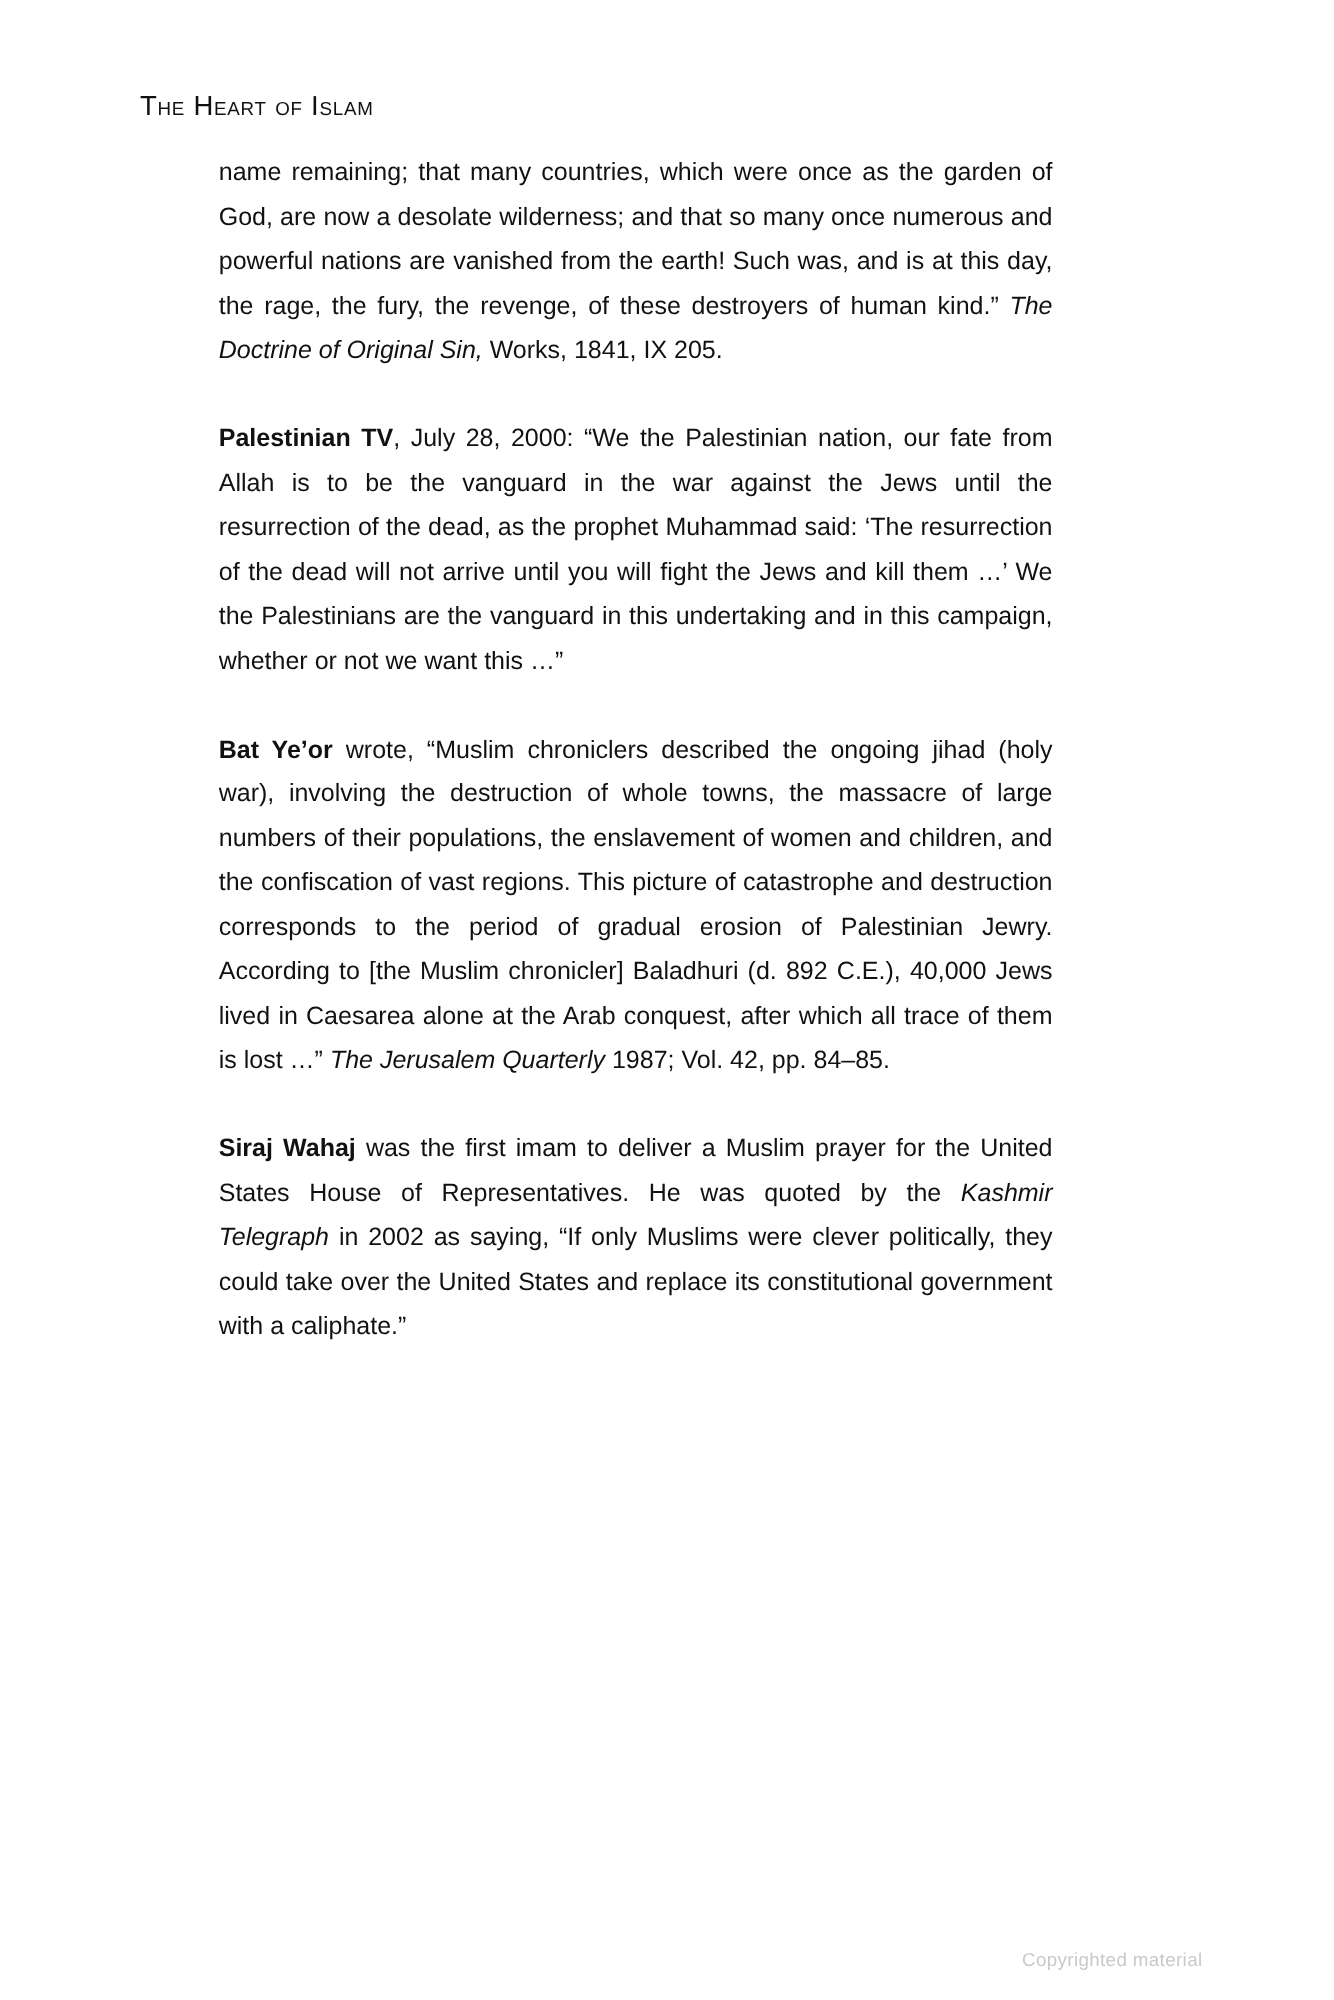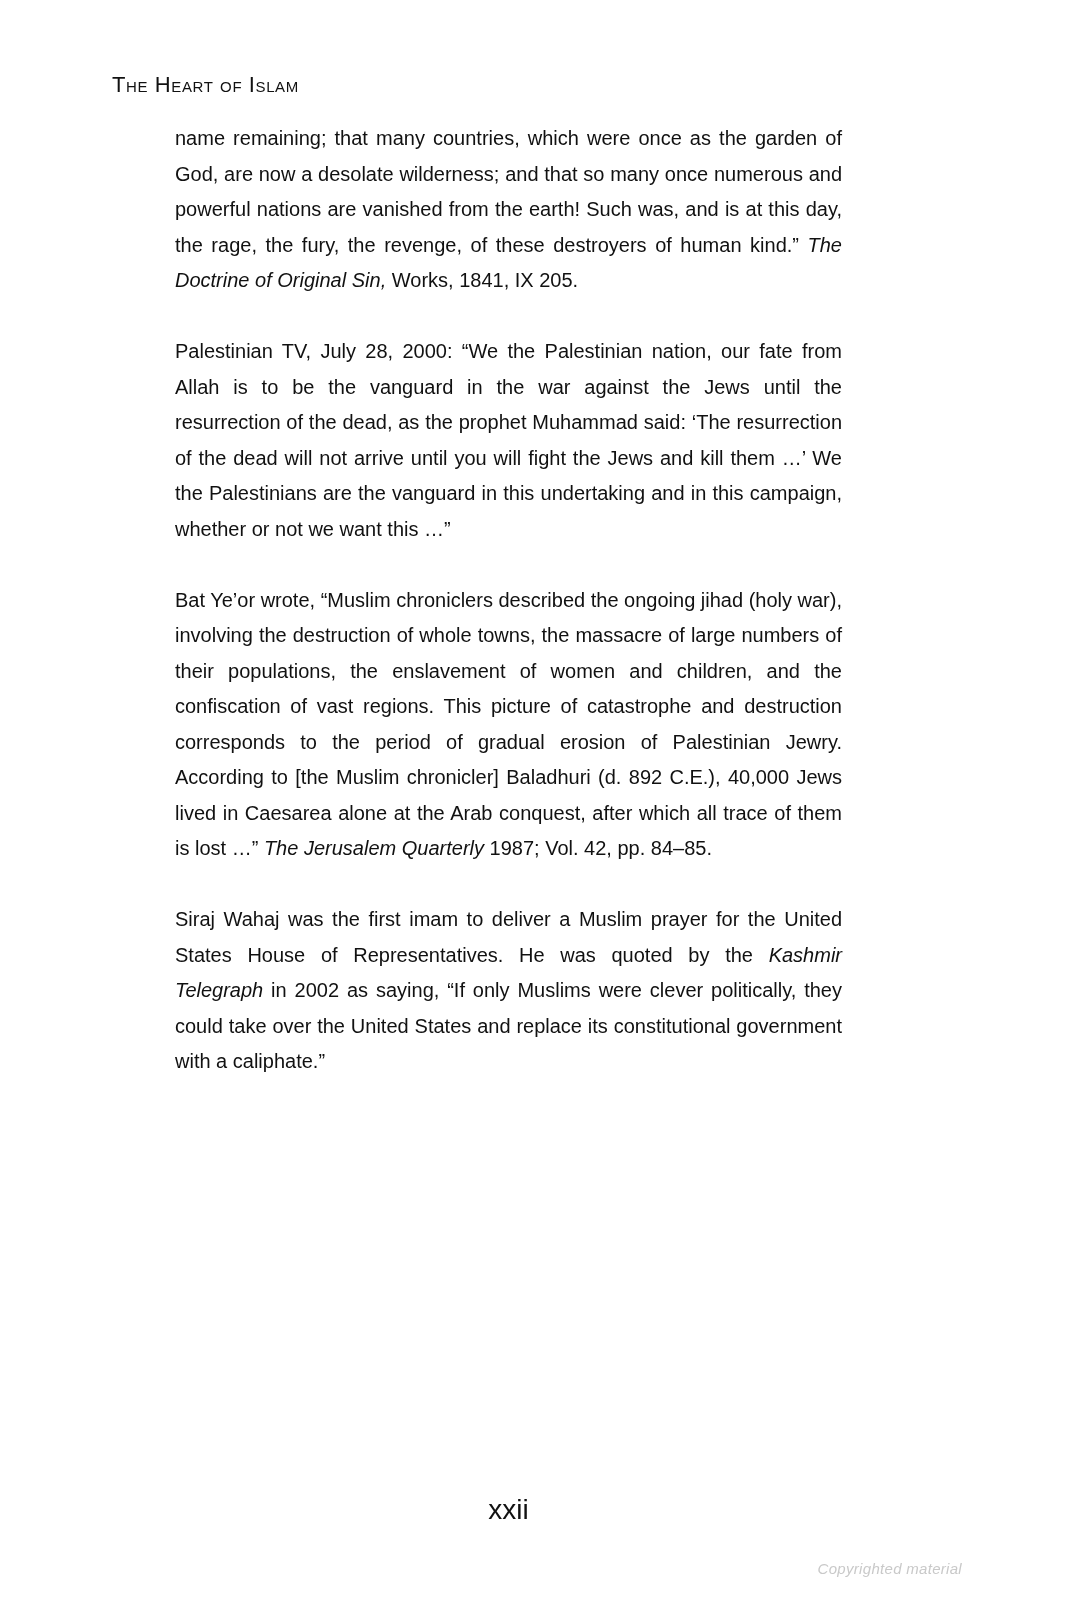--- a/index.html
+++ b/index.html
@@ -40,52 +40,50 @@
     font-size: 20px;
     line-height: 35.5px;
     text-align: justify;
     color: var(--text-color);
   }
   .content p.para {
     margin: 0 0 35.5px 0;
     hyphens: none;
   }
   .content p.para:last-child { margin-bottom: 16px; }
-  .bold { font-weight: normal; }
+  .bold { font-weight: bold; }
   .italic { font-style: italic; }
   .page-number {
     position: absolute;
     left: 175px;
     top: 1494px;
     width: 667px;
     text-align: center;
     font-size: 28px;
     color: var(--text-color);
   }
   .copyright {
     position: absolute;
     right: 16px;
     top: 1560px;
     font-size: 15px;
     letter-spacing: 0.3px;
     color: var(--watermark-color);
-    font-style: italic;
   }
 </style>
 </head>
 <body>
 
 <main class="page">
 
   <header class="running-header">The Heart of Islam</header>
 
   <section class="content">
     <p class="para"><span>name remaining; that many countries, which were once as the garden of God, are now a desolate wilderness; and that so many once numerous and powerful nations are vanished from the earth! Such was, and is at this day, the rage, the fury, the revenge, of these destroyers of human kind.” </span><span class="italic">The Doctrine of Original Sin,</span><span> Works, 1841, IX 205.</span></p>
     <p class="para"><span class="bold">Palestinian TV</span><span>, July 28, 2000: “We the Palestinian nation, our fate from Allah is to be the vanguard in the war against the Jews until the resurrection of the dead, as the prophet Muhammad said: ‘The resurrection of the dead will not arrive until you will fight the Jews and kill them …’ We the Palestinians are the vanguard in this undertaking and in this campaign, whether or not we want this …”</span></p>
     <p class="para"><span class="bold">Bat Ye’or</span><span> wrote, “Muslim chroniclers described the ongoing jihad (holy war), involving the destruction of whole towns, the massacre of large numbers of their populations, the enslavement of women and children, and the confiscation of vast regions. This picture of catastrophe and destruction corresponds to the period of gradual erosion of Palestinian Jewry. According to [the Muslim chronicler] Baladhuri (d. 892 C.E.), 40,000 Jews lived in Caesarea alone at the Arab conquest, after which all trace of them is lost …” </span><span class="italic">The Jerusalem Quarterly</span><span> 1987; Vol. 42, pp. 84–85.</span></p>
     <p class="para"><span class="bold">Siraj Wahaj</span><span> was the first imam to deliver a Muslim prayer for the United States House of Representatives. He was quoted by the </span><span class="italic">Kashmir Telegraph</span><span> in 2002 as saying, “If only Muslims were clever politically, they could take over the United States and replace its constitutional government with a caliphate.”</span></p>
   </section>
 
-  <div class="page-number">xxii</div>
 
   <div class="copyright">Copyrighted material</div>
 
 </main>
 
 </body></html>

